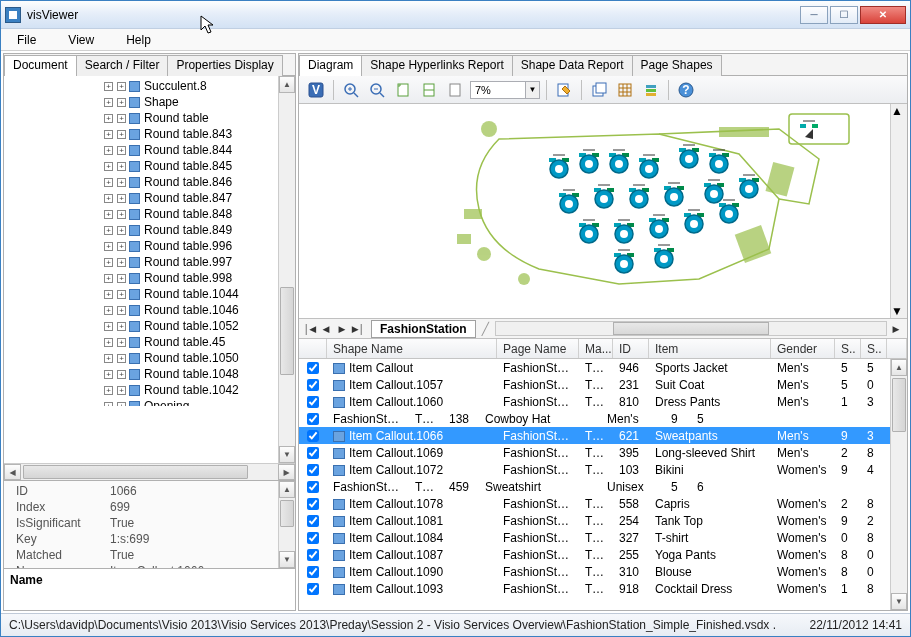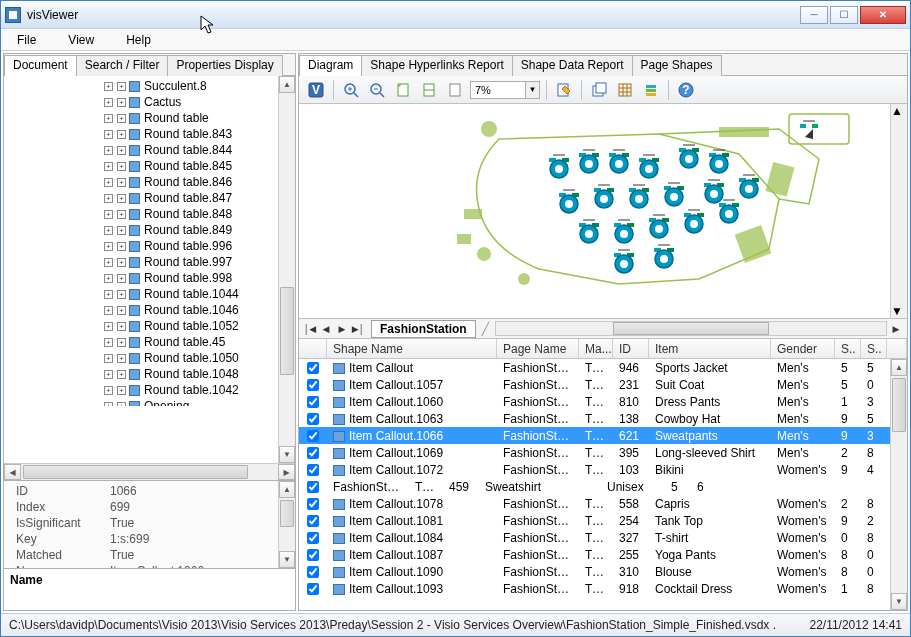--- a/index.html
+++ b/index.html
@@ -126,21 +126,21 @@
             <div class="tree-item">
               <span class="expander">+</span>
               <span class="expander" style="margin-left:1px;">+</span>
               <span class="shape-ico"></span>
               <span>Succulent.8</span>
             </div>
             <div class="tree-item">
               <span class="expander">+</span>
               <span class="expander" style="margin-left:1px;">+</span>
               <span class="shape-ico"></span>
-              <span>Cactus</span>
+              <span>Shape</span>
             </div>
             <div class="tree-item">
               <span class="expander">+</span>
               <span class="expander" style="margin-left:1px;">+</span>
               <span class="shape-ico"></span>
               <span>Round table</span>
             </div>
             <div class="tree-item">
               <span class="expander">+</span>
               <span class="expander" style="margin-left:1px;">+</span>
@@ -632,21 +632,20 @@
                 <div class="gc col-id">810</div>
                 <div class="gc col-item">Dress Pants</div>
                 <div class="gc col-gender">Men's</div>
                 <div class="gc col-s1">1</div>
                 <div class="gc col-s2">3</div>
               </div>
               <div class="grow">
                 <div class="chk">
                   <input type="checkbox" checked="" style="">
                 </div>
-                <div class="gc col-shape"><span class="ic"></span>Item Callout.1063</div>
                 <div class="gc col-page">FashionStation</div>
                 <div class="gc col-master">True</div>
                 <div class="gc col-id">138</div>
                 <div class="gc col-item">Cowboy Hat</div>
                 <div class="gc col-gender">Men's</div>
                 <div class="gc col-s1">9</div>
                 <div class="gc col-s2">5</div>
               </div>
               <div class="grow selected">
                 <div class="chk">

